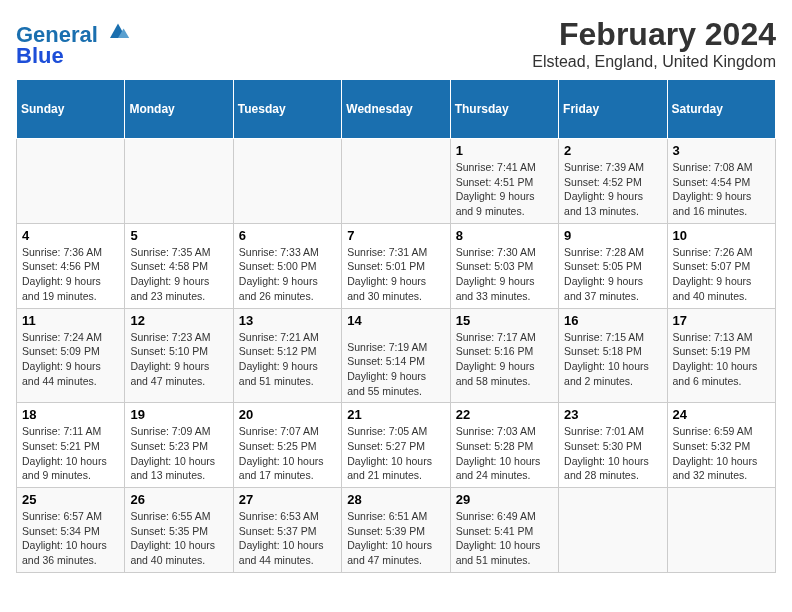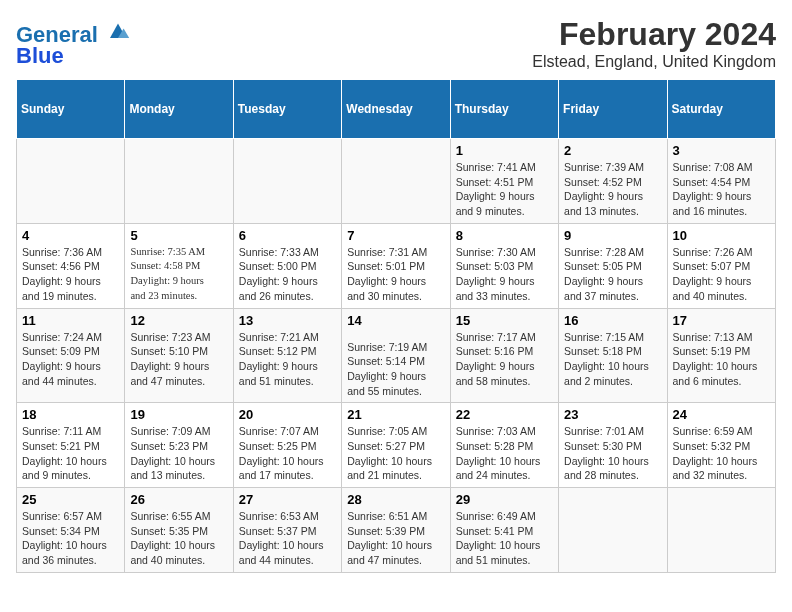--- a/index.html
+++ b/index.html
@@ -152,21 +152,21 @@
       <tr>
         <td>
           <span class="day-num">4</span>
           <div class="day-info" style="white-space: pre-line;">Sunrise: 7:36 AM
 Sunset: 4:56 PM
 Daylight: 9 hours
 and 19 minutes.</div>
         </td>
         <td>
           <span class="day-num">5</span>
-          <div class="day-info" style="white-space: pre-line; font-family: Liberation Serif, serif;">Sunrise: 7:35 AM
+          <div class="day-info" style="white-space: pre-line;">Sunrise: 7:35 AM
 Sunset: 4:58 PM
 Daylight: 9 hours
 and 23 minutes.</div>
         </td>
         <td>
           <span class="day-num">6</span>
           <div class="day-info" style="white-space: pre-line;">Sunrise: 7:33 AM
 Sunset: 5:00 PM
 Daylight: 9 hours
 and 26 minutes.</div>

